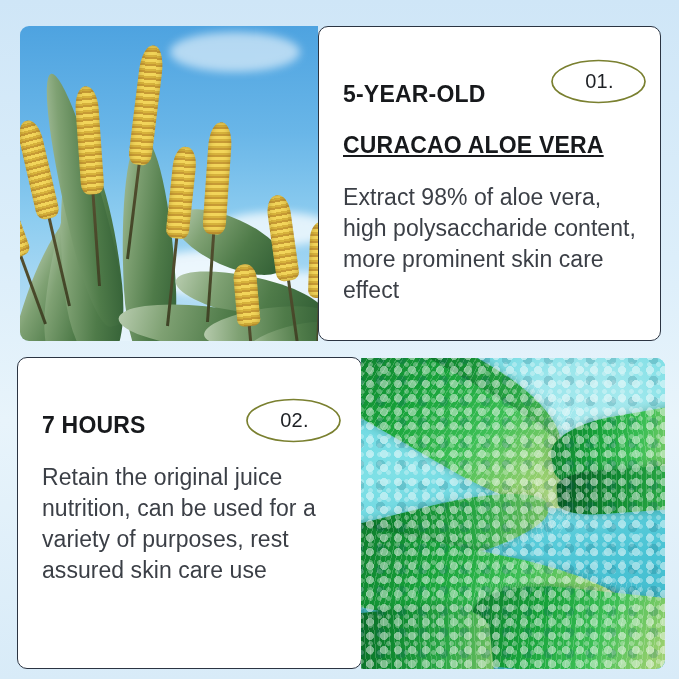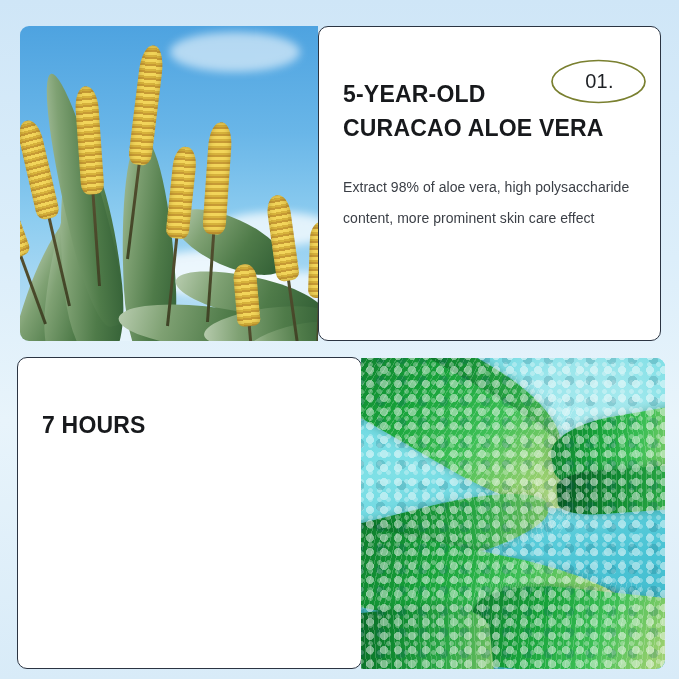--- a/index.html
+++ b/index.html
@@ -92,25 +92,25 @@
   }
 
   .heading-line {
     font-size: 23px;
     font-weight: bold;
     letter-spacing: 0.2px;
     color: #17191c;
     line-height: 1.0;
     white-space: nowrap;
   }
-  .heading-line + .heading-line { margin-top: 11px; }
+  .heading-line + .heading-line { margin-top: 28px; text-decoration: underline; }
 
   .desc {
-    margin-top: 32px;
-    font-size: 14px;
+    margin-top: 25px;
+    font-size: 23px;
     line-height: 31px;
     color: #3b3f46;
     letter-spacing: 0.05px;
   }
 
   
   .badge {
     position: absolute;
     width: 97px;
     height: 47px;
@@ -295,23 +295,30 @@
         <p class="desc">Extract 98% of aloe vera, high polysaccharide content, more prominent skin care effect</p>
       </div>
 
     </div>
   </div>
 
   <div class="section-bottom">
 
     <div class="card-text-left">
 
+      <div class="badge badge-2">
+        <svg viewBox="0 0 97 47">
+          <ellipse cx="48.5" cy="23.5" rx="46.5" ry="21" fill="none" stroke="#7a8030" stroke-width="1.7"></ellipse>
+        </svg>
+        <span class="badge-label">02.</span>
+      </div>
 
       <div class="text-body">
         <div class="heading-line">7 HOURS</div>
+        <p class="desc">Retain the original juice nutrition, can be used for a variety of purposes, rest assured skin care use</p>
       </div>
 
     </div>
 
     <div class="photo-aloe-leaves">
       <div class="water"></div>
 
       <div class="blade dark" style="left:-40px; top:-10px; width:250px; height:96px; transform:rotate(26deg); border-radius:0 50% 50% 0;">
         <div class="blade-stripes"></div>
       </div>

